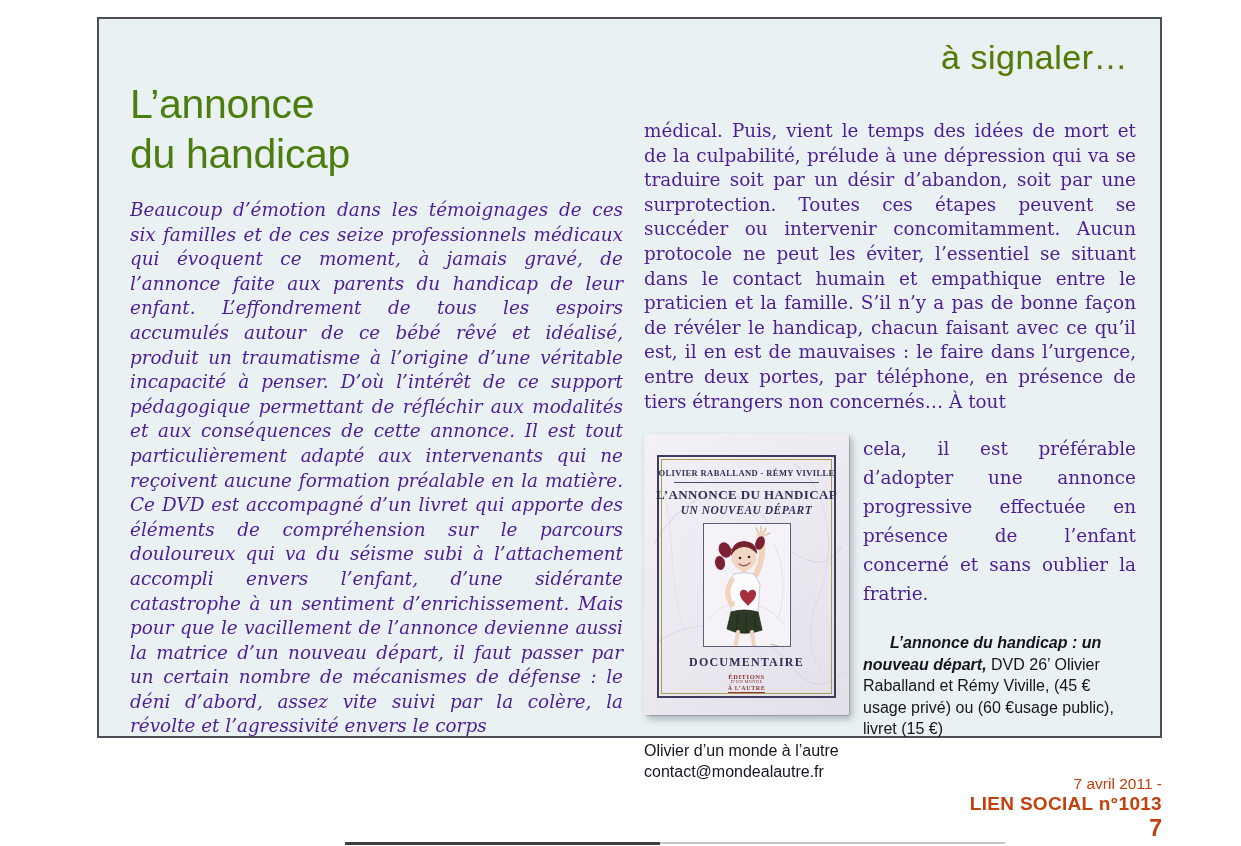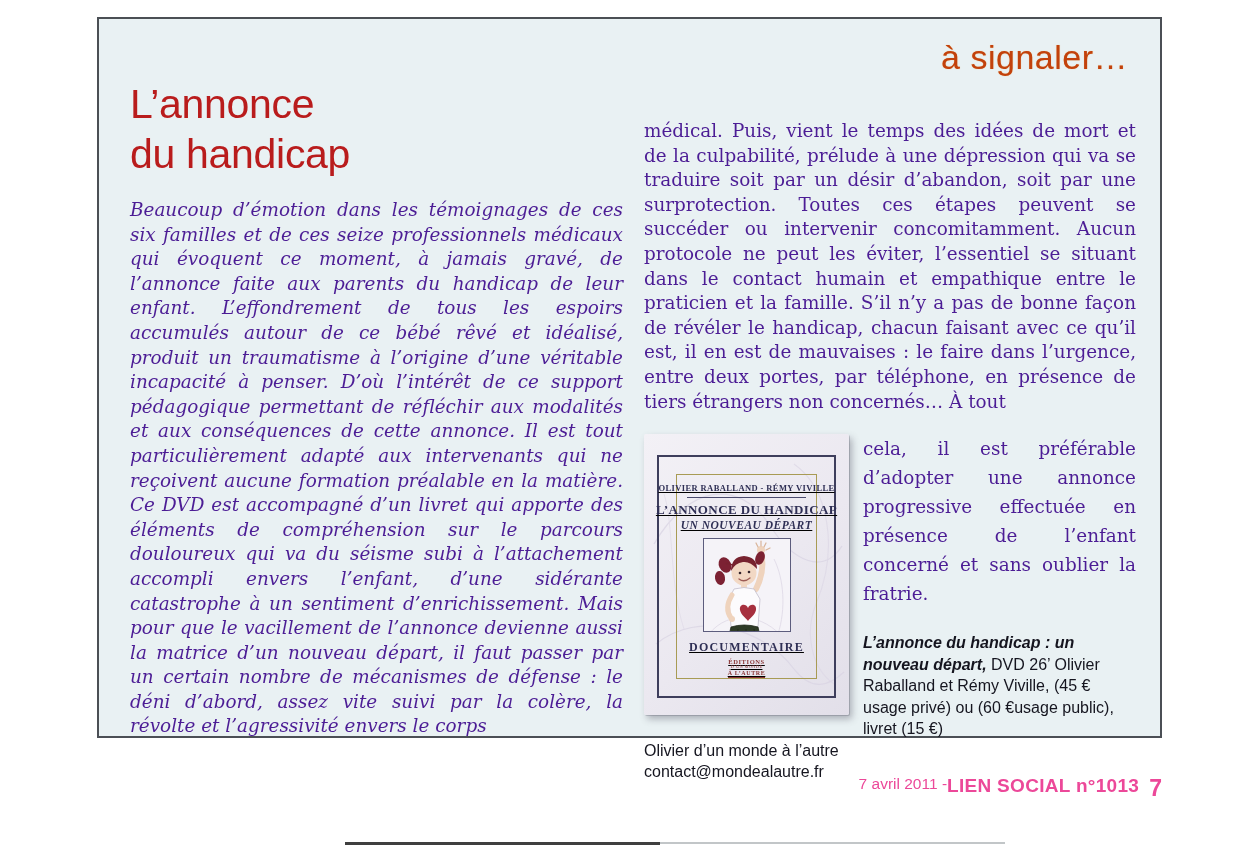--- a/index.html
+++ b/index.html
@@ -13,29 +13,29 @@
   
   .panel {
     position:absolute; left:97px; top:17px; width:1065px; height:721px;
     background:#e9f1f3;
     border:2px solid #4b4f55;
   }
 
   .section-label {
     position:absolute; top:18px; right:32px;
     font-size:34px; line-height:40px; letter-spacing:.5px;
-    color:#c2410c;
+    color:#4d7c0f;
     text-shadow:0 0 1px rgba(240,160,40,.55);
     text-align:right;
   }
 
   .title {
     position:absolute; left:31px; top:60px; margin:0;
     font-weight:normal; font-size:41px; line-height:50px;
-    color:#b91c1c; letter-spacing:-.3px;
+    color:#4d7c0f; letter-spacing:-.3px;
   }
   .title span { display:block; }
 
   .body-text {
     font-family:"DejaVu Serif", serif;
     font-size:18.4px; line-height:24.6px;
     color:#4c1d95; text-align:justify; margin:0;
   }
   .col1 { position:absolute; left:31px; top:179px; width:493px;font-style:italic; }
   .col2 { position:absolute; left:545px; top:100px; width:492px; }
@@ -46,21 +46,21 @@
   
   .dvd {
     float:left; width:205px; height:281px; margin:0 14px 8px 0;
     background:linear-gradient(135deg,#f3f1f6 0%, #ebe8f0 55%, #e2dfe9 100%);
     border-radius:2px; position:relative;
     box-shadow:3px 4px 7px rgba(95,95,110,.45), 1px 1px 0 rgba(120,120,135,.35);
   }
   .dvd-sketch { position:absolute; left:0; top:0; width:100%; height:100%; }
   .dvd-frame {
     position:absolute; left:13px; top:21px; right:13px; bottom:17px;
-    border:2px solid #3e3e5c; padding:17px;text-decoration:underline;
+    border:2px solid #3e3e5c; padding:2px;
   }
   .dvd-inner {
     border:1px solid #a89b54; width:100%; height:100%;
     display:flex; flex-direction:column; align-items:center; text-align:center;
     font-family:"Liberation Serif", serif; color:#2f2f55; position:relative;
   }
   .dvd-authors { margin-top:8px; font-size:8.5px; font-weight:bold; letter-spacing:.4px; white-space:nowrap; }
   .dvd-rule { width:86%; height:1px; background:#4a4a6e; margin:4px 0; }
   .dvd-title { font-size:13px; font-weight:bold; letter-spacing:.4px; white-space:nowrap; }
   .dvd-subtitle { font-size:11.5px; font-weight:bold; font-style:italic; margin-top:1px; letter-spacing:.5px; }
@@ -76,26 +76,26 @@
   .pub1 { font-size:6.5px; font-weight:bold; letter-spacing:.6px; }
   .pub2 { font-size:4.5px; letter-spacing:.3px; }
   .pub3 { font-size:6px; font-weight:bold; letter-spacing:.6px; }
 
   
   .caption {
     margin:24px 0 0;
     font-family:"Liberation Sans", sans-serif;
     font-size:16px; line-height:21.5px; color:#15151f; text-align:left;
   }
-  .cap-title { font-weight:bold; font-style:italic; }
+  .cap-title { font-weight:bold; font-style:italic;margin-left:27px; }
 
   
   .footer {
     position:absolute; top:775px; right:79px;
-    display:flex; align-items:flex-start; color:#ec4899;
+    display:flex; align-items:flex-end; color:#c2410c;flex-direction:column;
   }
   .f-date { font-size:15.5px; }
   .f-mag  { font-size:19px; font-weight:bold; letter-spacing:.3px; white-space:pre; }
   .f-num  { font-size:23px; font-weight:bold; margin-left:10px; }
 
   
   .scan-bar1 { position:absolute; left:345px; bottom:1px; width:315px; height:3px; background:#1d1d1d; opacity:.85; }
   .scan-bar2 { position:absolute; left:660px; bottom:2px; width:345px; height:2px; background:#9aa0a4; opacity:.6; }
 </style>
 </head>

